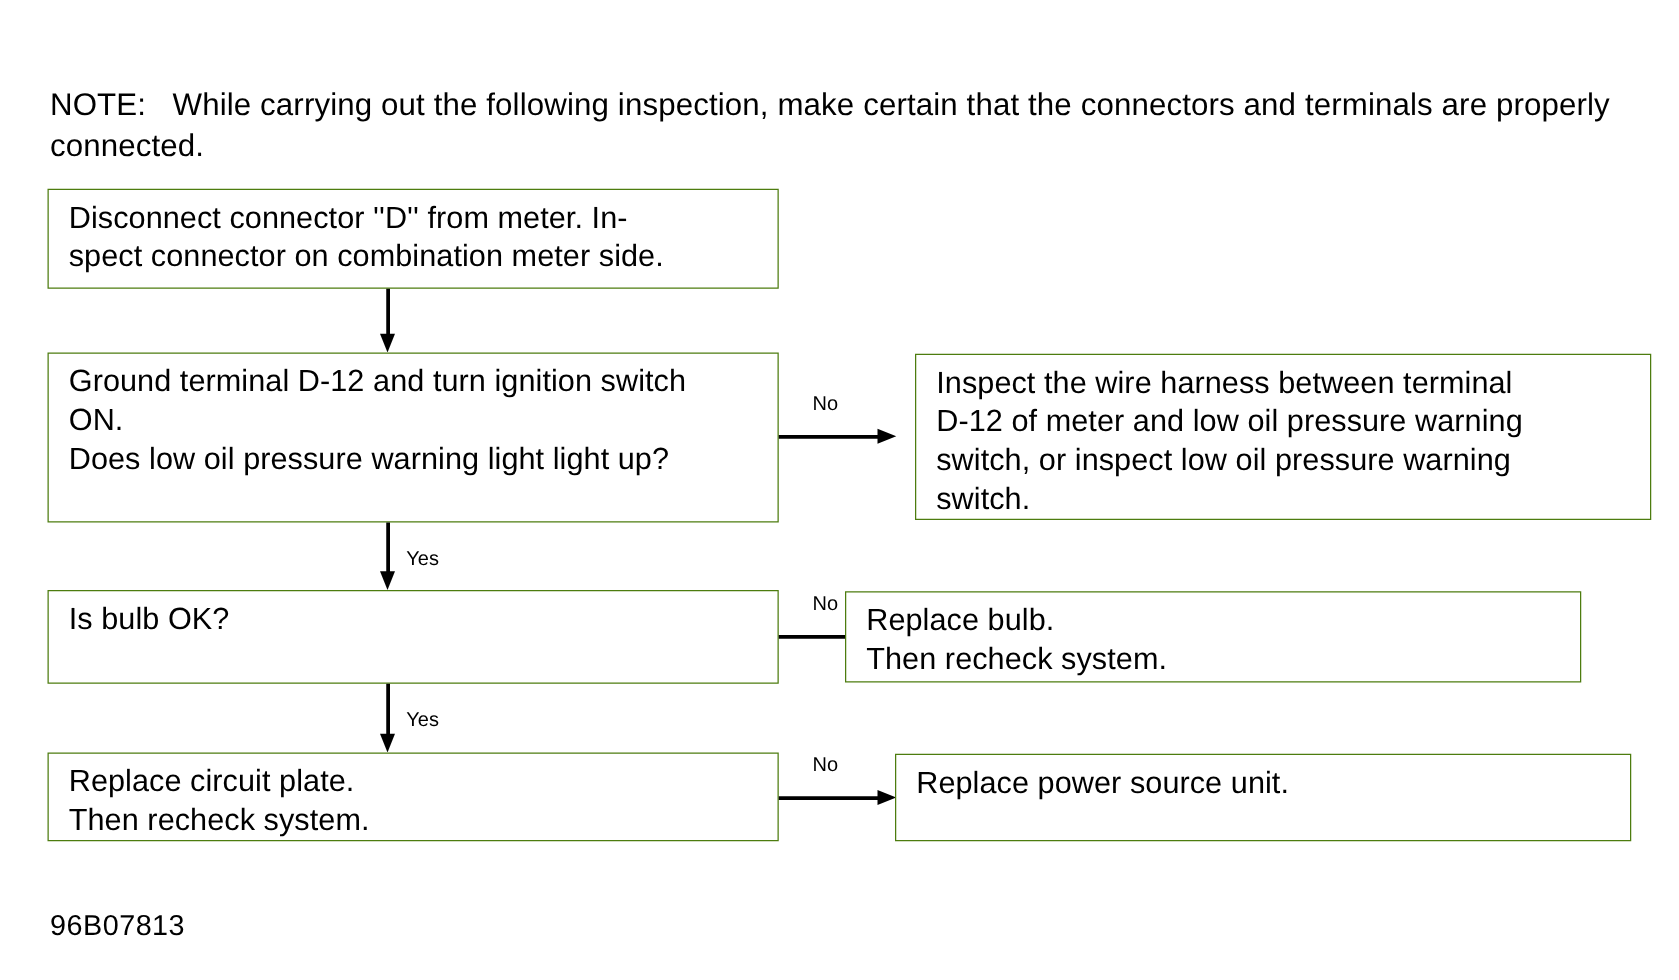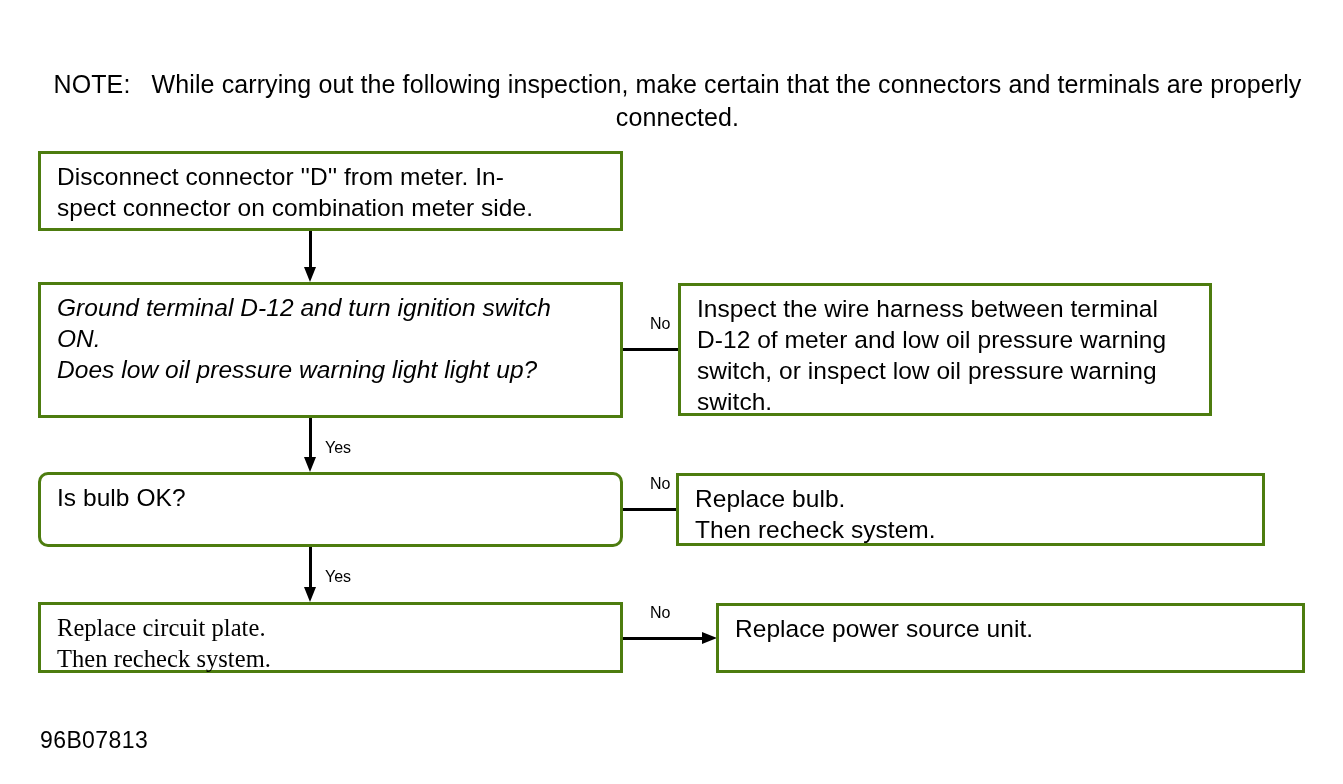--- a/index.html
+++ b/index.html
@@ -23,28 +23,27 @@
   
   .note {
     position: absolute;
     left: 40px;
     top: 68px;
     width: 1275px;
     font-size: 25px;
     line-height: 33px;
     letter-spacing: 0.1px;
     white-space: pre-wrap;
-    text-align: center;
   }
 
   
   .fbox {
     position: absolute;
     box-sizing: border-box;
-    border: 3px solid #4d7c0f;
+    border: 1px solid #4d7c0f;
     background: #ffffff;
   }
   .fbox .txt {
     position: absolute;
     left: 16px;
     top: 7px;
     right: 8px;
     font-size: 24.5px;
     line-height: 31px;
     letter-spacing: 0.05px;
@@ -105,59 +104,59 @@
   <div class="note">NOTE:   While carrying out the following inspection, make certain that the connectors and terminals are properly connected.</div>
 
   <div class="fbox" style="left:38px; top:151px; width:585px; height:80px;">
     <div class="txt">Disconnect connector ''D'' from meter. In-
 spect connector on combination meter side.</div>
   </div>
 
   <div class="vline" style="left:309px; top:231px; height:38px;"></div>
   <div class="arrow-down" style="left:304px; top:267px;"></div>
 
-  <div class="fbox" style="left:38px; top:282px; width:585px; height:136px;font-style:italic;">
+  <div class="fbox" style="left:38px; top:282px; width:585px; height:136px;">
     <div class="txt">Ground terminal D-12 and turn ignition switch
 ON.
 Does low oil pressure warning light light up?</div>
   </div>
 
   <div class="hline" style="left:623px; top:348px; width:82px;"></div>
   <div class="arrow-right" style="left:702px; top:343px;"></div>
   <div class="blabel" style="left:650px; top:310px;">No</div>
 
-  <div class="fbox" style="left:678px; top:283px; width:534px; height:133px;padding-left:40px;">
+  <div class="fbox" style="left:732px; top:283px; width:589px; height:133px;padding-left:40px;">
     <div class="txt">Inspect the wire harness between terminal
 D-12 of meter and low oil pressure warning
 switch, or inspect low oil pressure warning
 switch.</div>
   </div>
 
   <div class="vline" style="left:309px; top:418px; height:41px;"></div>
   <div class="arrow-down" style="left:304px; top:457px;"></div>
   <div class="blabel" style="left:325px; top:434px;">Yes</div>
 
-  <div class="fbox" style="left:38px; top:472px; width:585px; height:75px;border-radius:10px;">
+  <div class="fbox" style="left:38px; top:472px; width:585px; height:75px;">
     <div class="txt">Is bulb OK?</div>
   </div>
 
   <div class="hline" style="left:623px; top:508px; width:82px;"></div>
   <div class="arrow-right" style="left:702px; top:503px;"></div>
   <div class="blabel" style="left:650px; top:470px;">No</div>
 
   <div class="fbox" style="left:676px; top:473px; width:589px; height:73px;">
     <div class="txt">Replace bulb.
 Then recheck system.</div>
   </div>
 
   <div class="vline" style="left:309px; top:547px; height:42px;"></div>
   <div class="arrow-down" style="left:304px; top:587px;"></div>
   <div class="blabel" style="left:325px; top:563px;">Yes</div>
 
-  <div class="fbox" style="left:38px; top:602px; width:585px; height:71px;font-family:Liberation Serif, serif;">
+  <div class="fbox" style="left:38px; top:602px; width:585px; height:71px;">
     <div class="txt">Replace circuit plate.
 Then recheck system.</div>
   </div>
 
   <div class="hline" style="left:623px; top:637px; width:82px;"></div>
   <div class="arrow-right" style="left:702px; top:632px;"></div>
   <div class="blabel" style="left:650px; top:599px;">No</div>
 
   <div class="fbox" style="left:716px; top:603px; width:589px; height:70px;padding-left:11px;">
     <div class="txt">Replace power source unit.</div>

